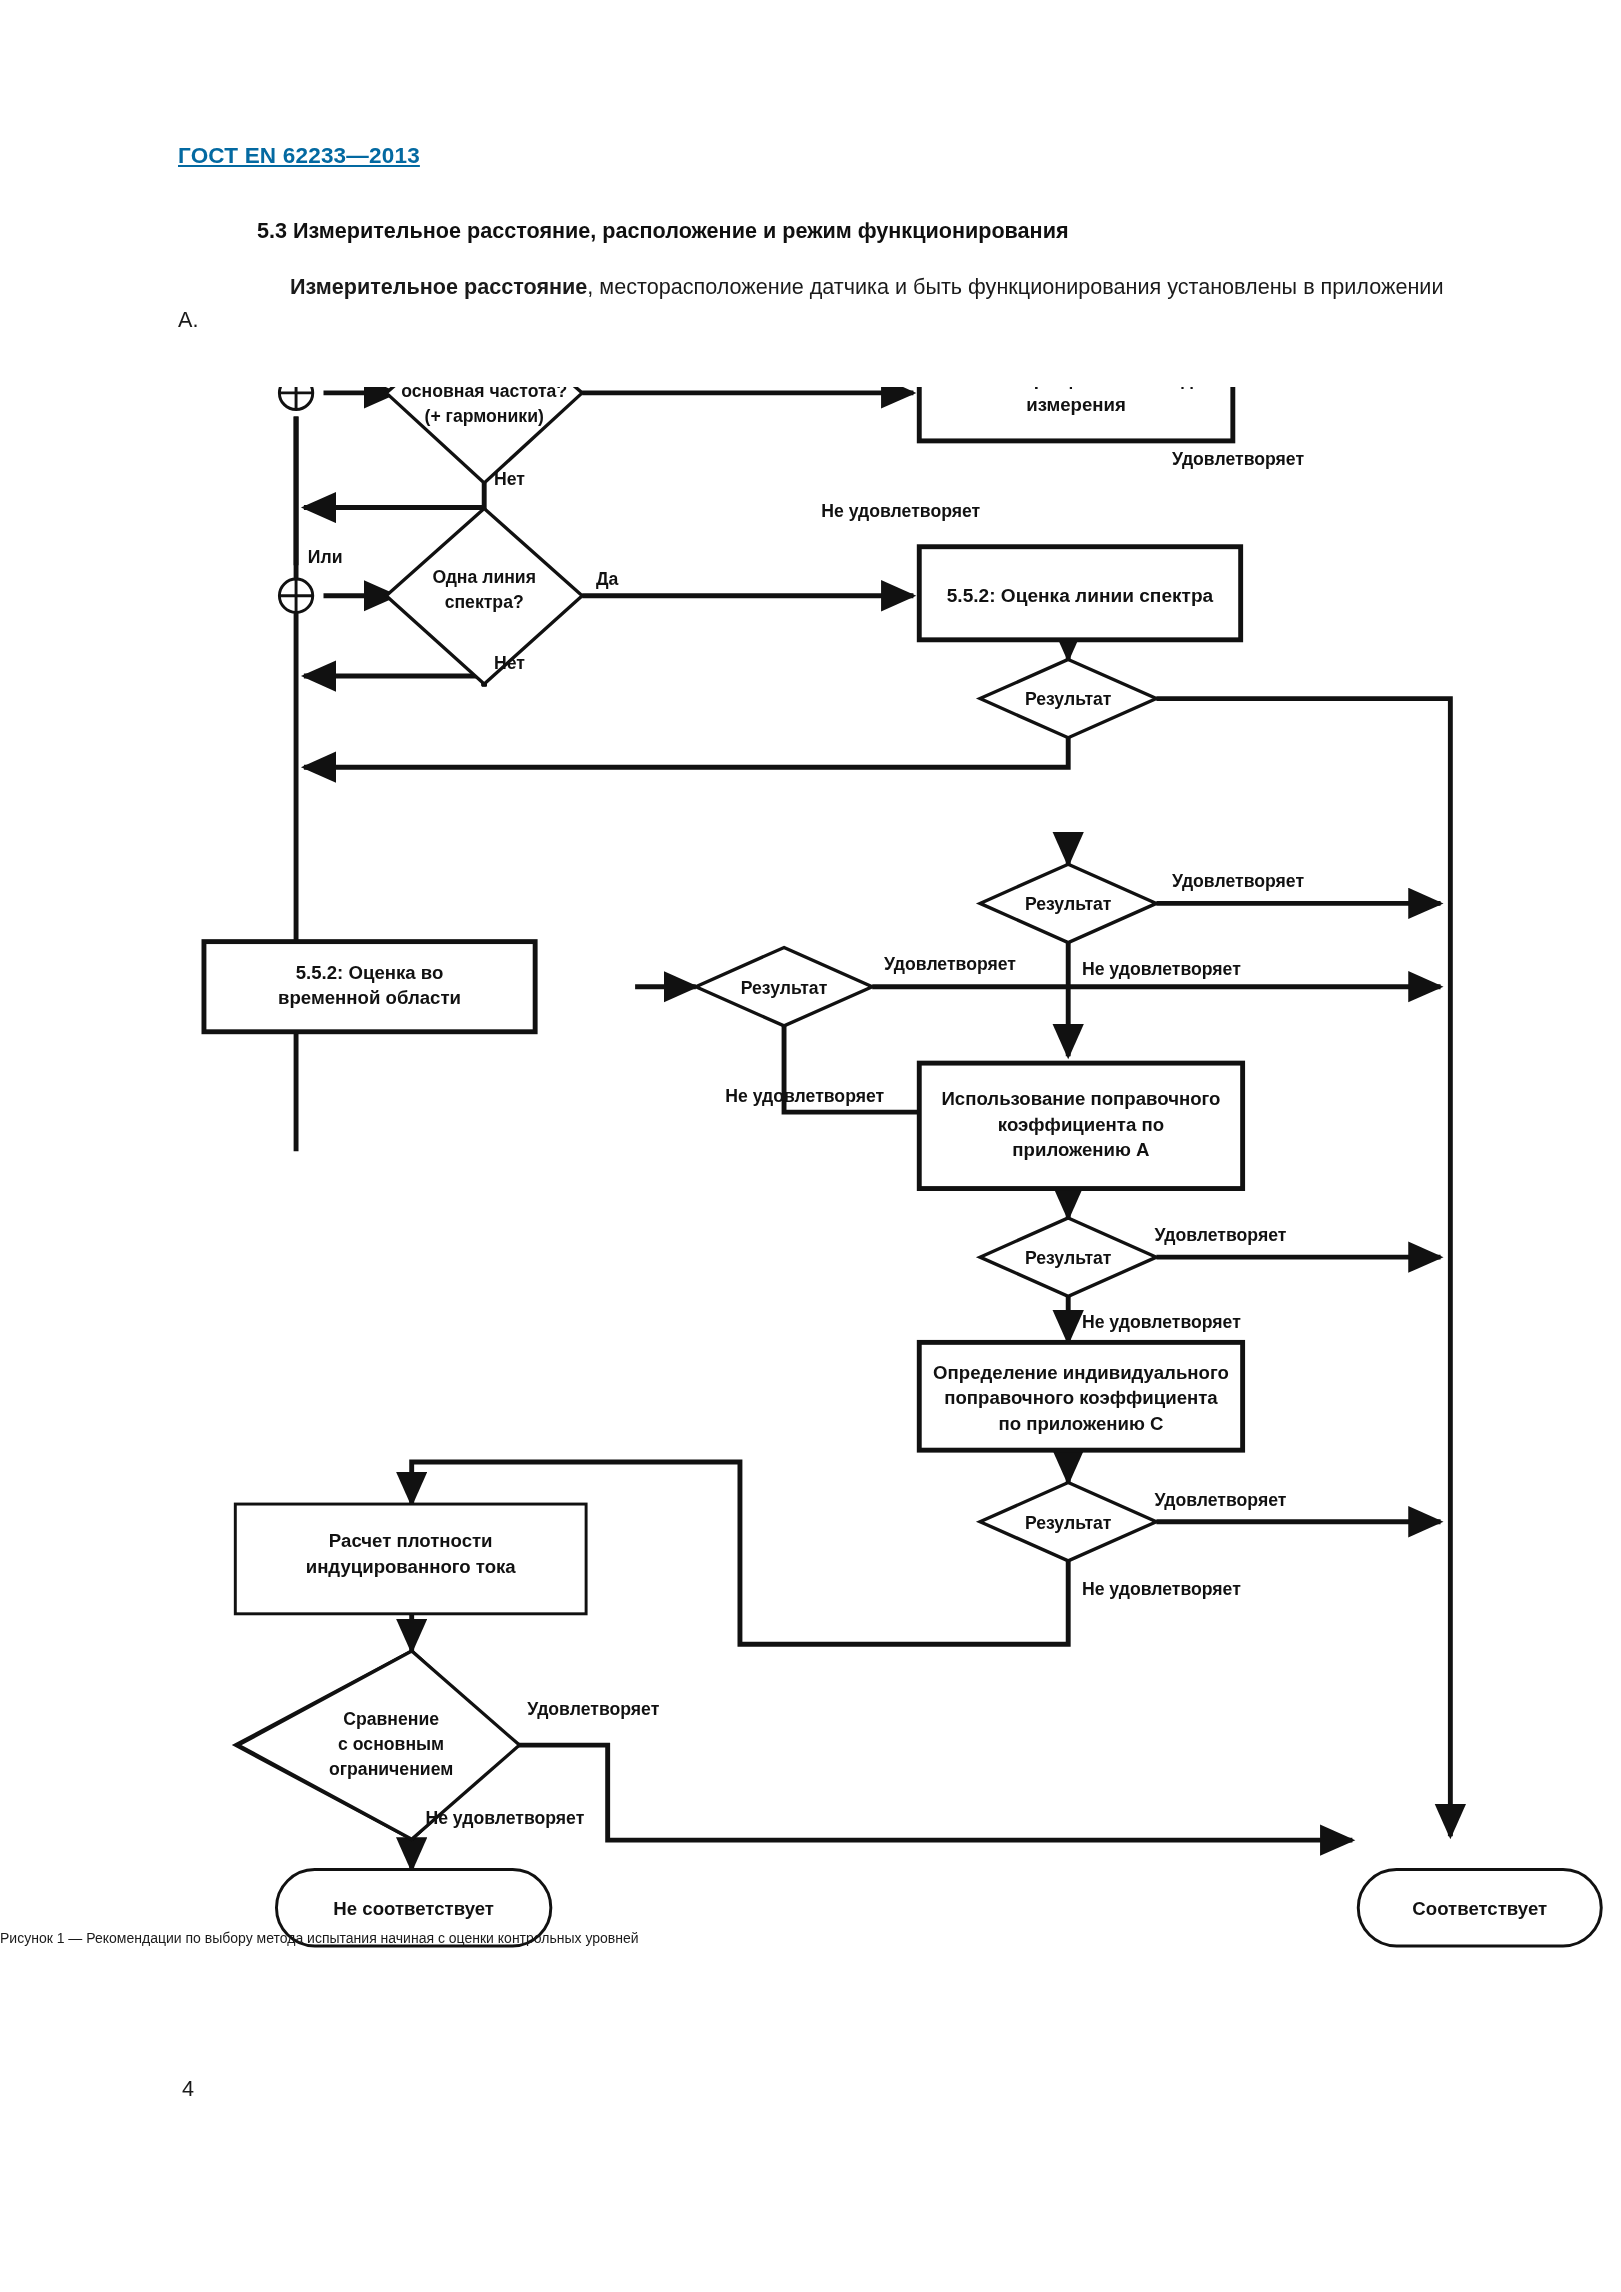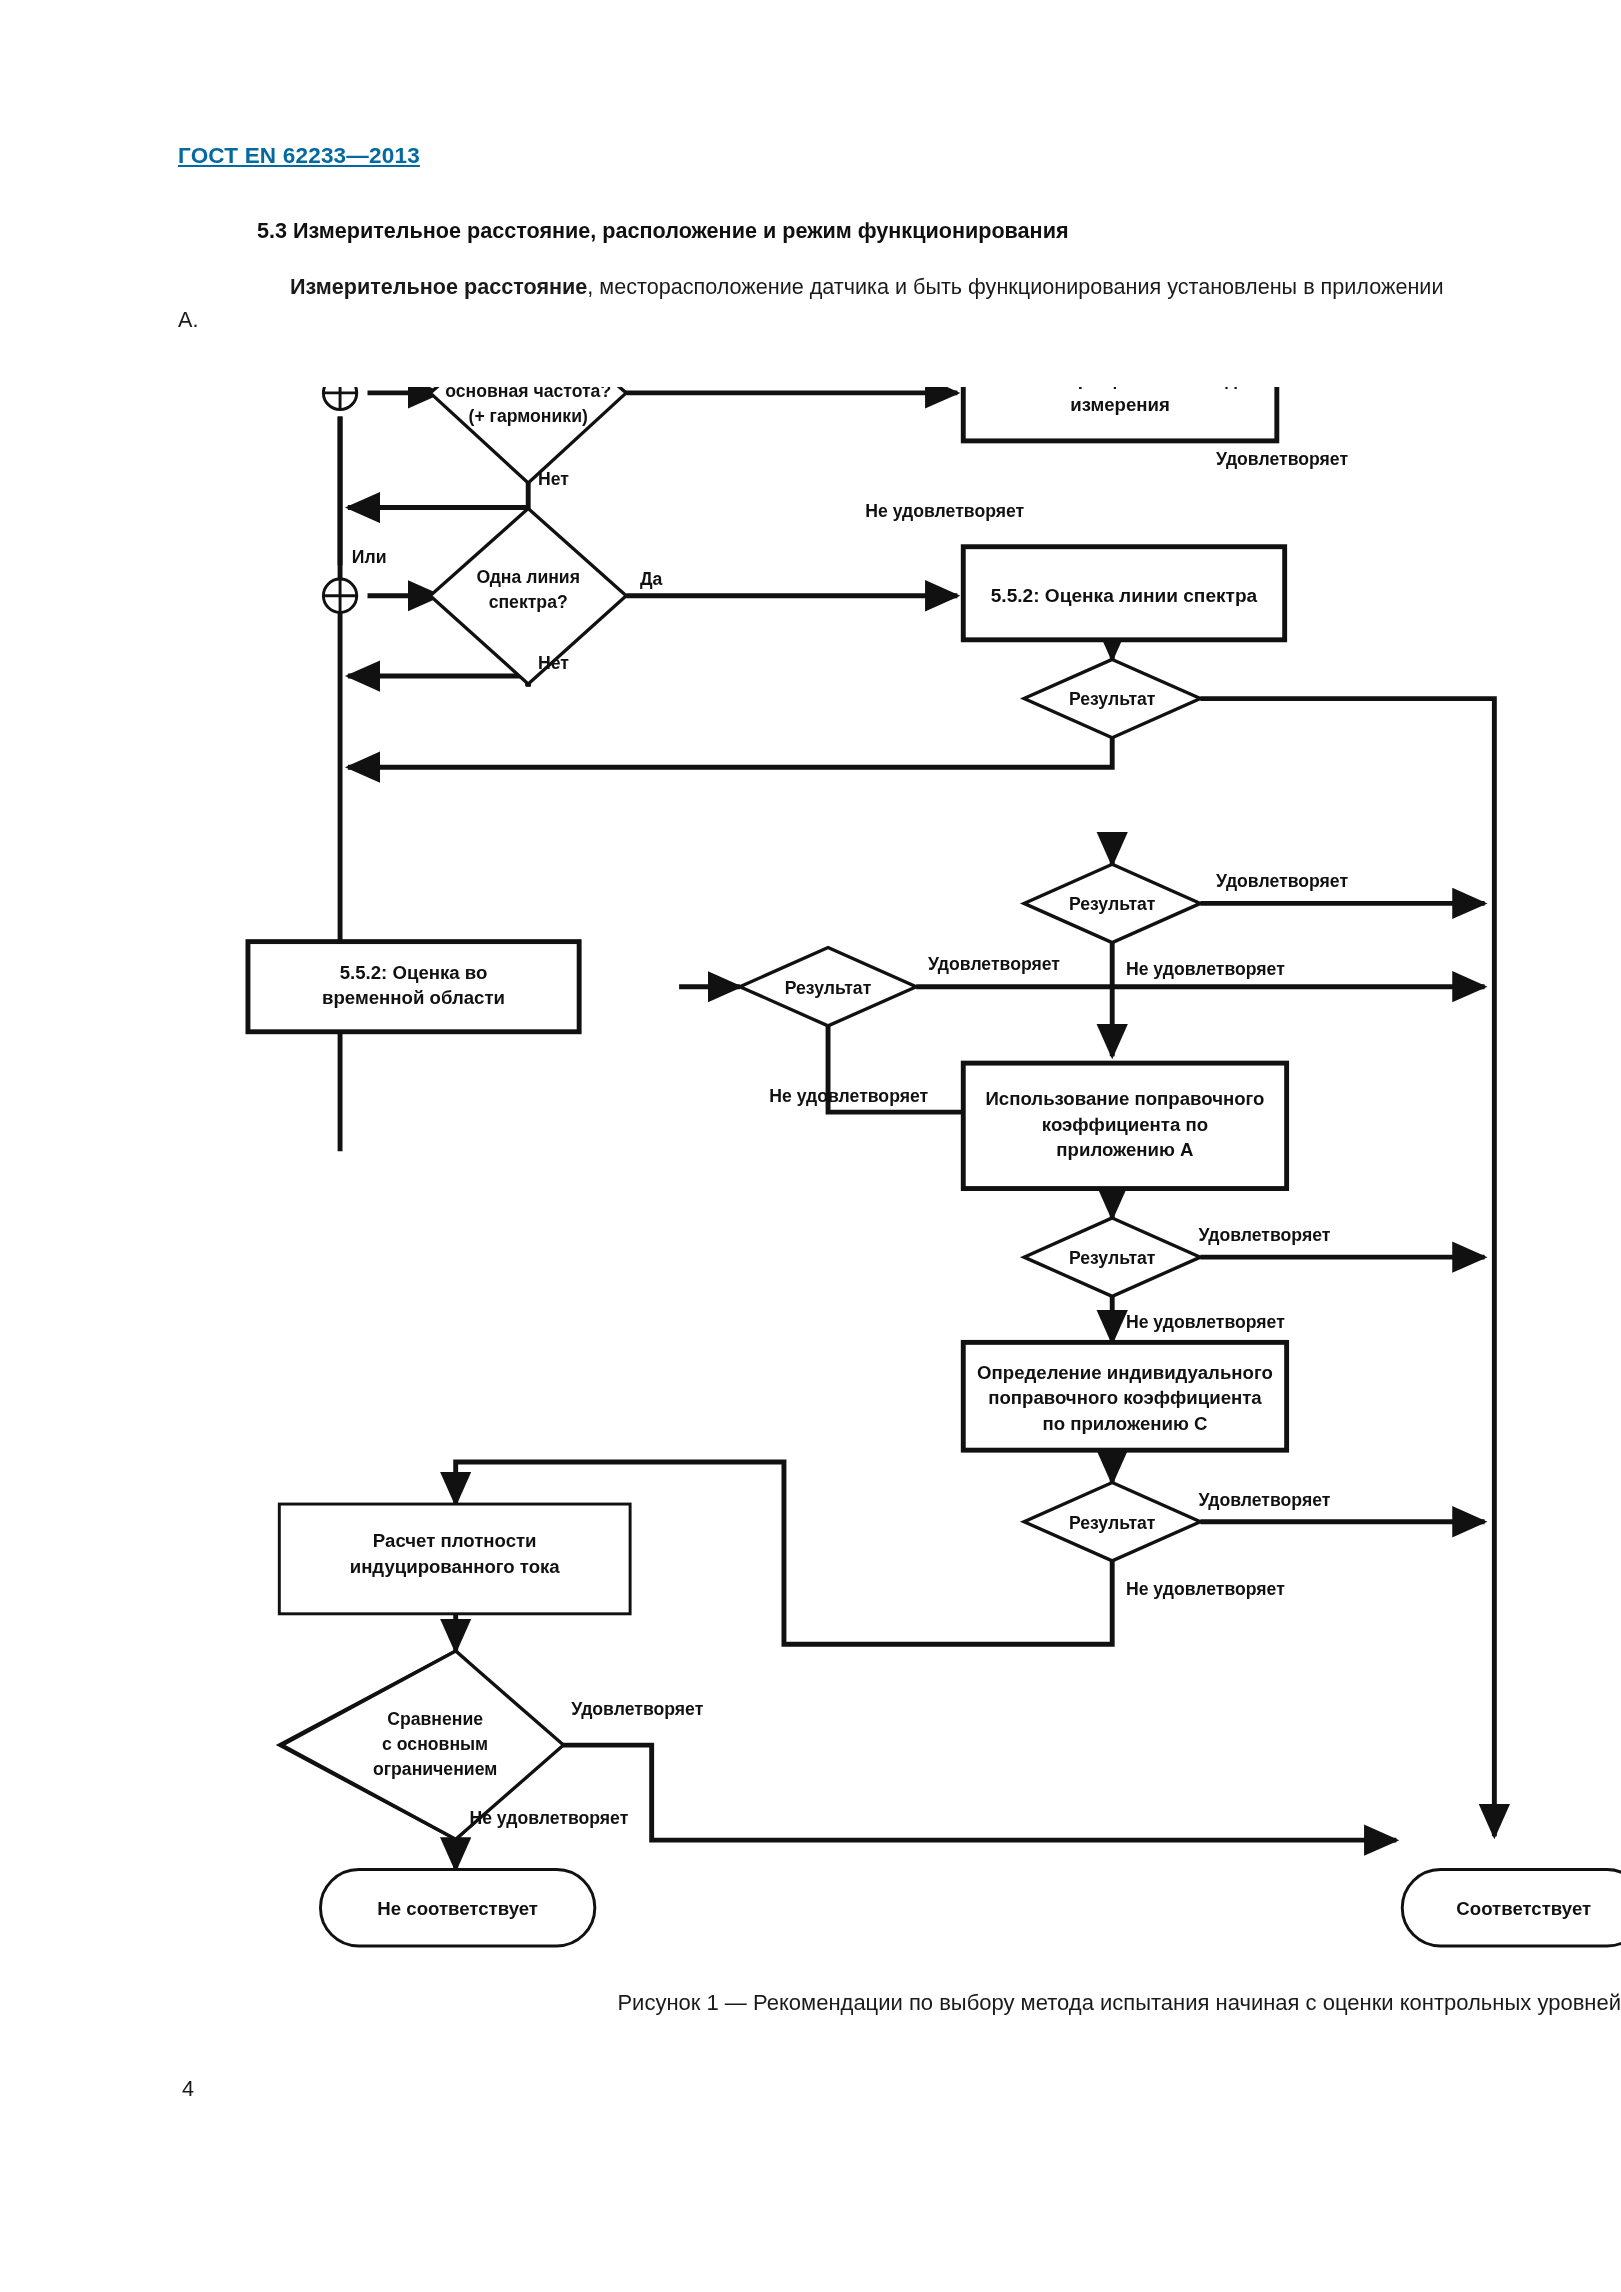--- a/index.html
+++ b/index.html
@@ -26,26 +26,26 @@
   }
 
   .para{
     position:absolute;
     font-size:21.6px;line-height:33px;color:#1a1a1a;
   }
   .para b{font-weight:bold;margin-left:34px;}
   #para-1{left:178px;top:270px;width:1274px;text-indent:78px;}
   #para-2{left:178px;top:335px;width:1274px;text-indent:78px;}
 
-  .figure-wrap{position:absolute;left:0;top:387px;width:1501px;height:1607px;padding-left:44px;}
+  .figure-wrap{position:absolute;left:0;top:387px;width:1501px;height:1607px;}
   svg{display:block;}
 
   .fig-caption{
-    position:absolute;left:0;top:1990px;width:1621px;
-    text-align:right;font-size:22px;color:#1a1a1a;
+    position:absolute;left:0;top:1930px;width:1621px;
+    text-align:left;font-size:14px;color:#1a1a1a;
   }
 
   .page-number{
     position:absolute;left:182px;top:2076px;
     font-size:21.6px;color:#1a1a1a;
   }
 
   
   text{font-family:"Liberation Sans","DejaVu Sans",sans-serif;fill:#111111;}
   .t-node{font-size:19px;font-weight:bold;text-anchor:middle;}

